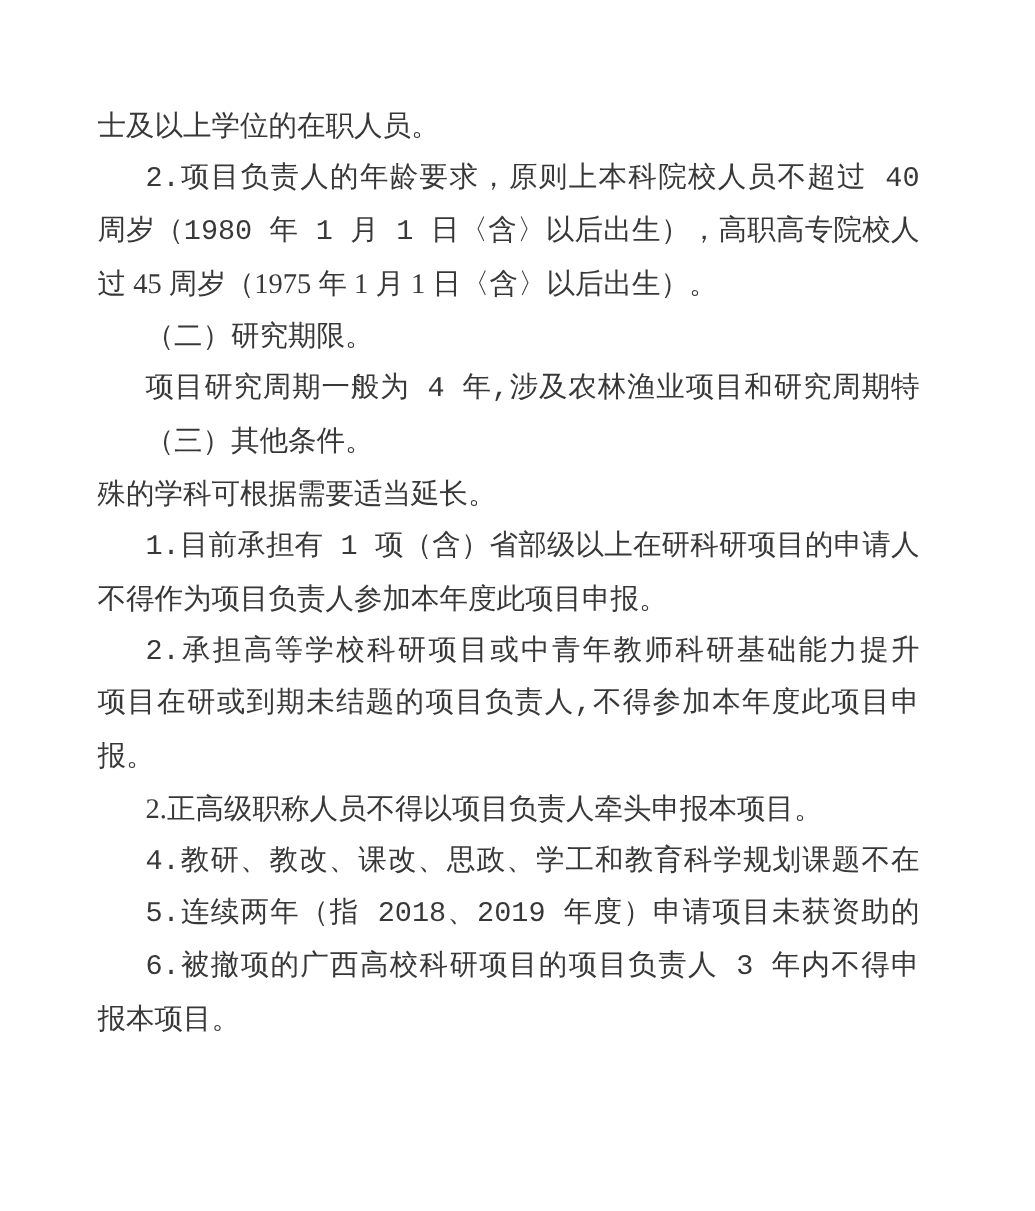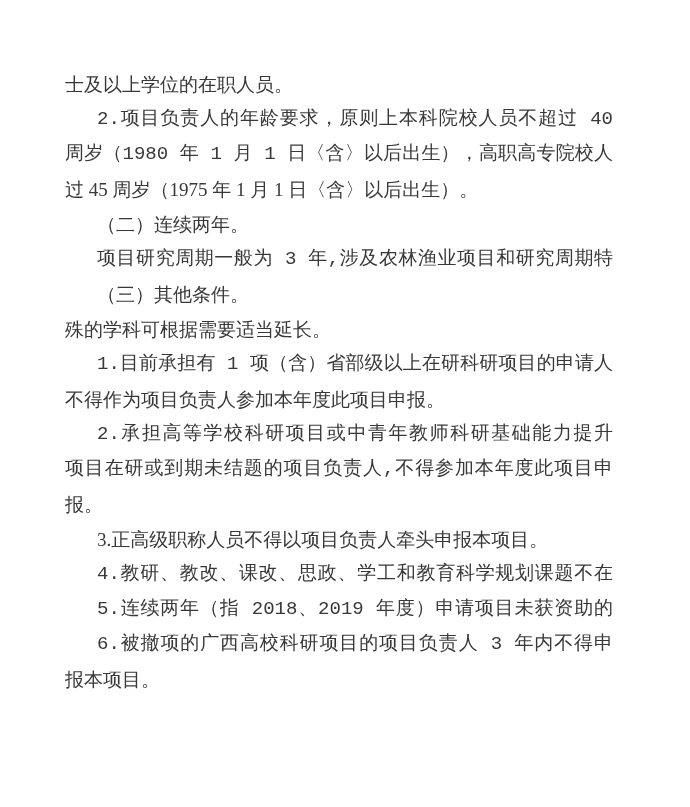--- a/index.html
+++ b/index.html
@@ -47,28 +47,28 @@
 </style>
 </head>
 <body>
 
 <div class="page">
   <div class="text-block" id="lines-container" style="color: rgb(56, 56, 56);">
       <div class="line">士及以上学位的在职人员。</div>
       <div class="line justify indent">2.项目负责人的年龄要求，原则上本科院校人员不超过 40</div>
       <div class="line justify">周岁（1980 年 1 月 1 日〈含〉以后出生），高职高专院校人员不超</div>
       <div class="line">过 45 周岁（1975 年 1 月 1 日〈含〉以后出生）。</div>
-      <div class="line indent">（二）连续两年。</div>
-      <div class="line justify indent">项目研究周期一般为 3 年,涉及农林渔业项目和研究周期特</div>
+      <div class="line indent">（二）研究期限。</div>
+      <div class="line justify indent">项目研究周期一般为 4 年,涉及农林渔业项目和研究周期特</div>
       <div class="line indent">（三）其他条件。</div>
       <div class="line">殊的学科可根据需要适当延长。</div>
       <div class="line justify indent">1.目前承担有 1 项（含）省部级以上在研科研项目的申请人</div>
       <div class="line">不得作为项目负责人参加本年度此项目申报。</div>
       <div class="line justify indent">2.承担高等学校科研项目或中青年教师科研基础能力提升</div>
       <div class="line justify">项目在研或到期未结题的项目负责人,不得参加本年度此项目申</div>
       <div class="line">报。</div>
-      <div class="line indent">3.正高级职称人员不得以项目负责人牵头申报本项目。</div>
+      <div class="line indent">2.正高级职称人员不得以项目负责人牵头申报本项目。</div>
       <div class="line justify indent">4.教研、教改、课改、思政、学工和教育科学规划课题不在</div>
       <div class="line justify indent">5.连续两年（指 2018、2019 年度）申请项目未获资助的申</div>
       <div class="line justify indent">6.被撤项的广西高校科研项目的项目负责人 3 年内不得申</div>
       <div class="line">报本项目。</div>
     </div>
 </div>
 
 </body></html>

